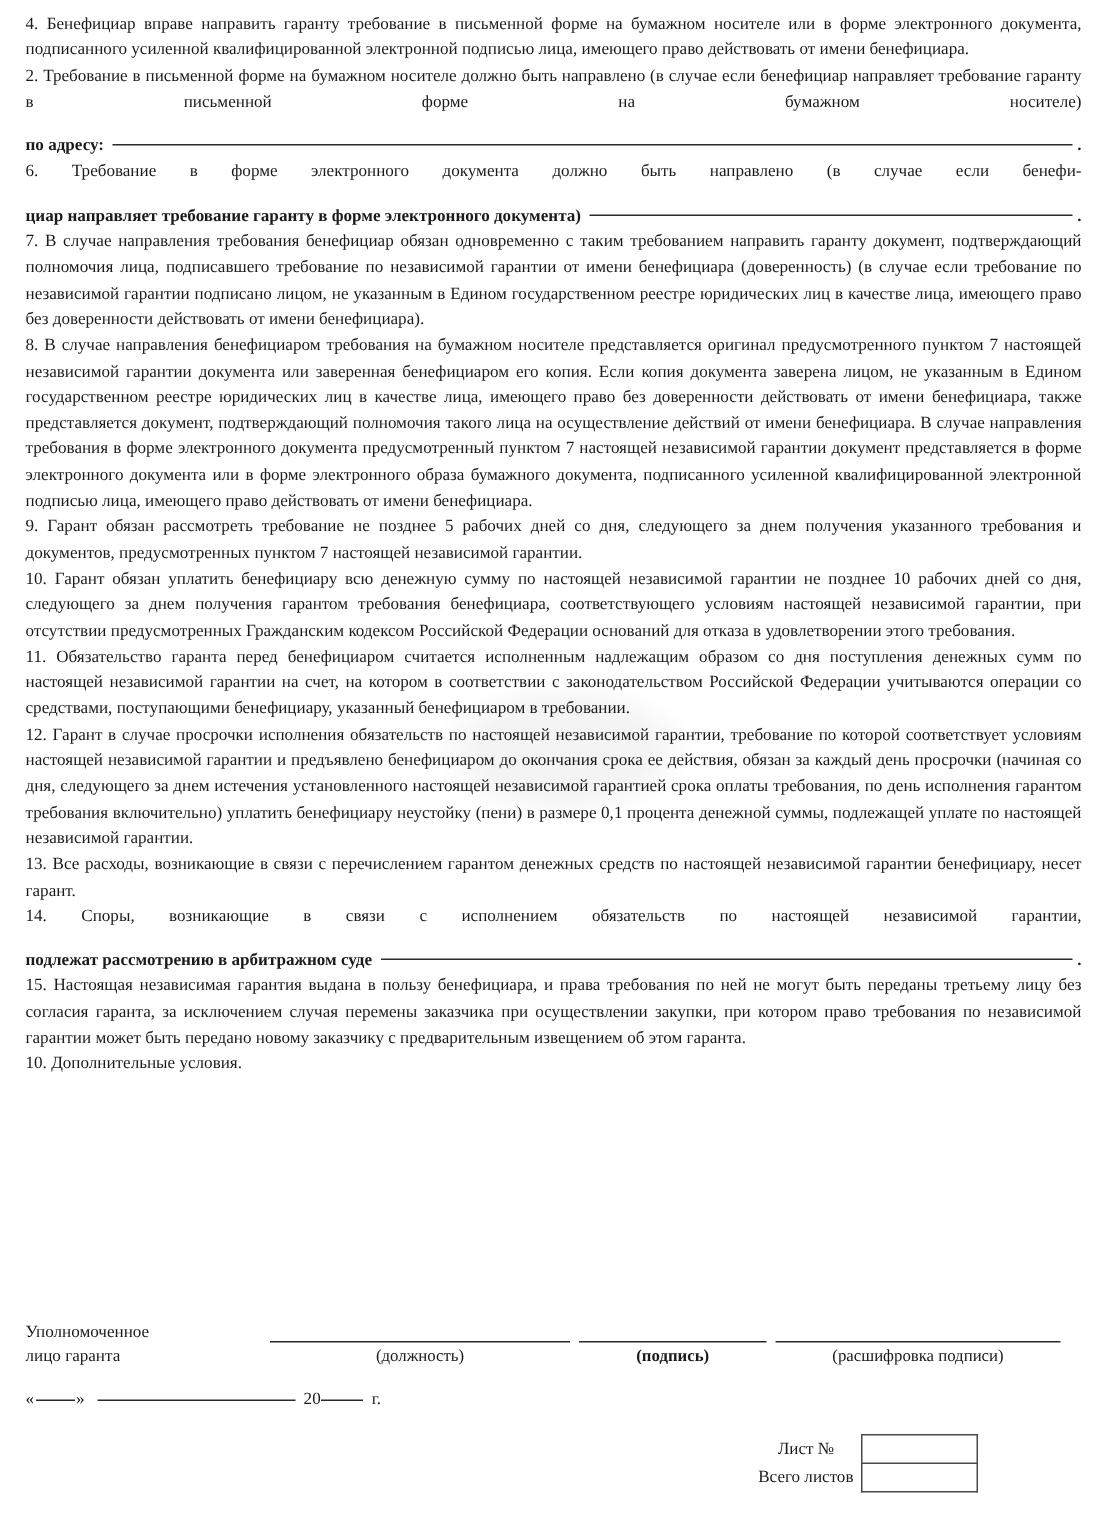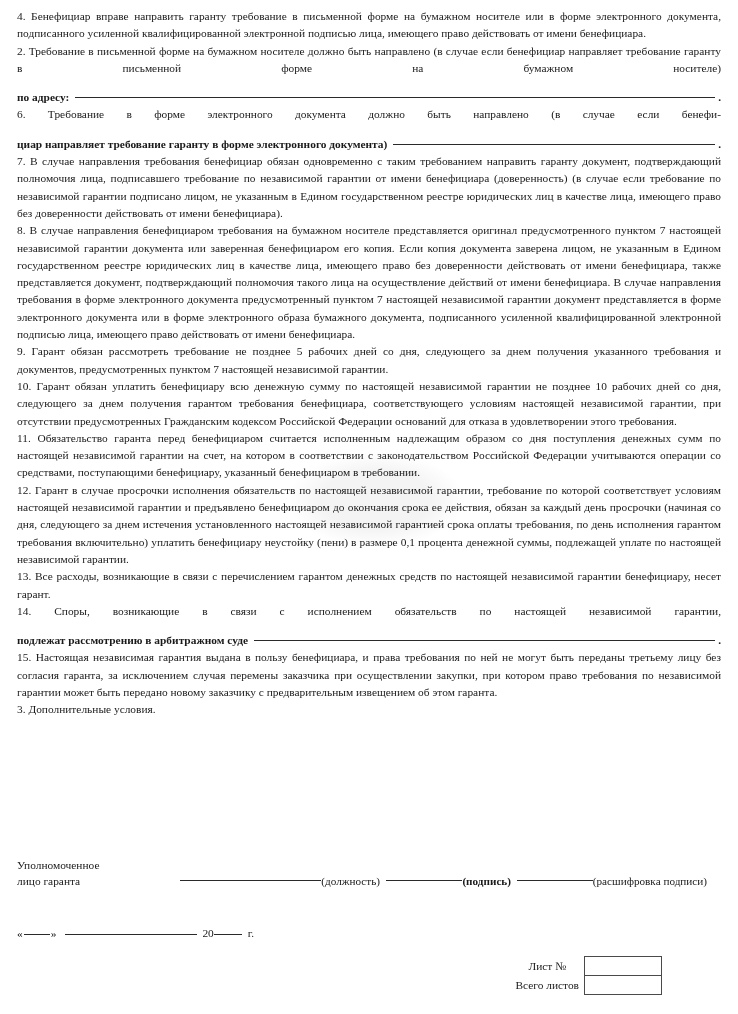--- a/index.html
+++ b/index.html
@@ -15,21 +15,20 @@
     color: #1a1a1a;
     overflow: hidden;
   }
 
   .page {
     position: absolute;
     left: 0;
     top: 0;
     width: 674px;
     height: 1014px;
-    padding-left: 10px;
   }
 
   .body-text {
     position: absolute;
     left: 17px;
     top: 8px;
     width: 704px;
   }
 
   p.para {
@@ -78,35 +77,37 @@
   .sign-block {
     position: absolute;
     left: 17px;
     top: 858px;
     width: 704px;
     font-size: 11.4px;
     line-height: 15.5px;
   }
   .sign-row {
     display: flex;
+    margin-top: 23px;
   }
   .sign-left {
     flex: 0 0 163px;
     white-space: pre-line;
     line-height: 15.5px;
   }
   .sign-fields {
     flex: 1 1 auto;
     display: flex;
     align-items: flex-end;
     gap: 6px;
     padding-bottom: 0px;
   }
   .sig-field {
     display: flex;
+    flex-direction: column;
     align-items: center;
   }
   .sig-field .line {
     border-bottom: 1px solid #2a2a2a;
     height: 0;
     width: 100%;
   }
   .sig-field .cap {
     font-size: 11.2px;
     line-height: 16px;
@@ -243,21 +244,21 @@
     <div class="gap-12"></div>
 
     <div class="fill-row">
       <span class="lbl">подлежат рассмотрению в арбитражном суде</span>
       <span class="rule"></span>
       <span class="dot">.</span>
     </div>
 
     <p class="para">15. Настоящая независимая гарантия выдана в пользу бенефициара, и права требования по ней не могут быть переданы третьему лицу без согласия гаранта, за исключением случая перемены заказчика при осуществлении закупки, при котором право требования по независимой гарантии может быть передано новому заказчику с предварительным извещением об этом гаранта.</p>
 
-    <p class="para">3. Дополнительные условия.</p>
+    <p class="para">10. Дополнительные условия.</p>
 
   </div>
 
   <div class="sign-block">
     <div class="sign-row">
       <div class="sign-left">Уполномоченное
 лицо гаранта</div>
       <div class="sign-fields">
         <div class="sig-field sig-post">
           <span class="line"></span>

